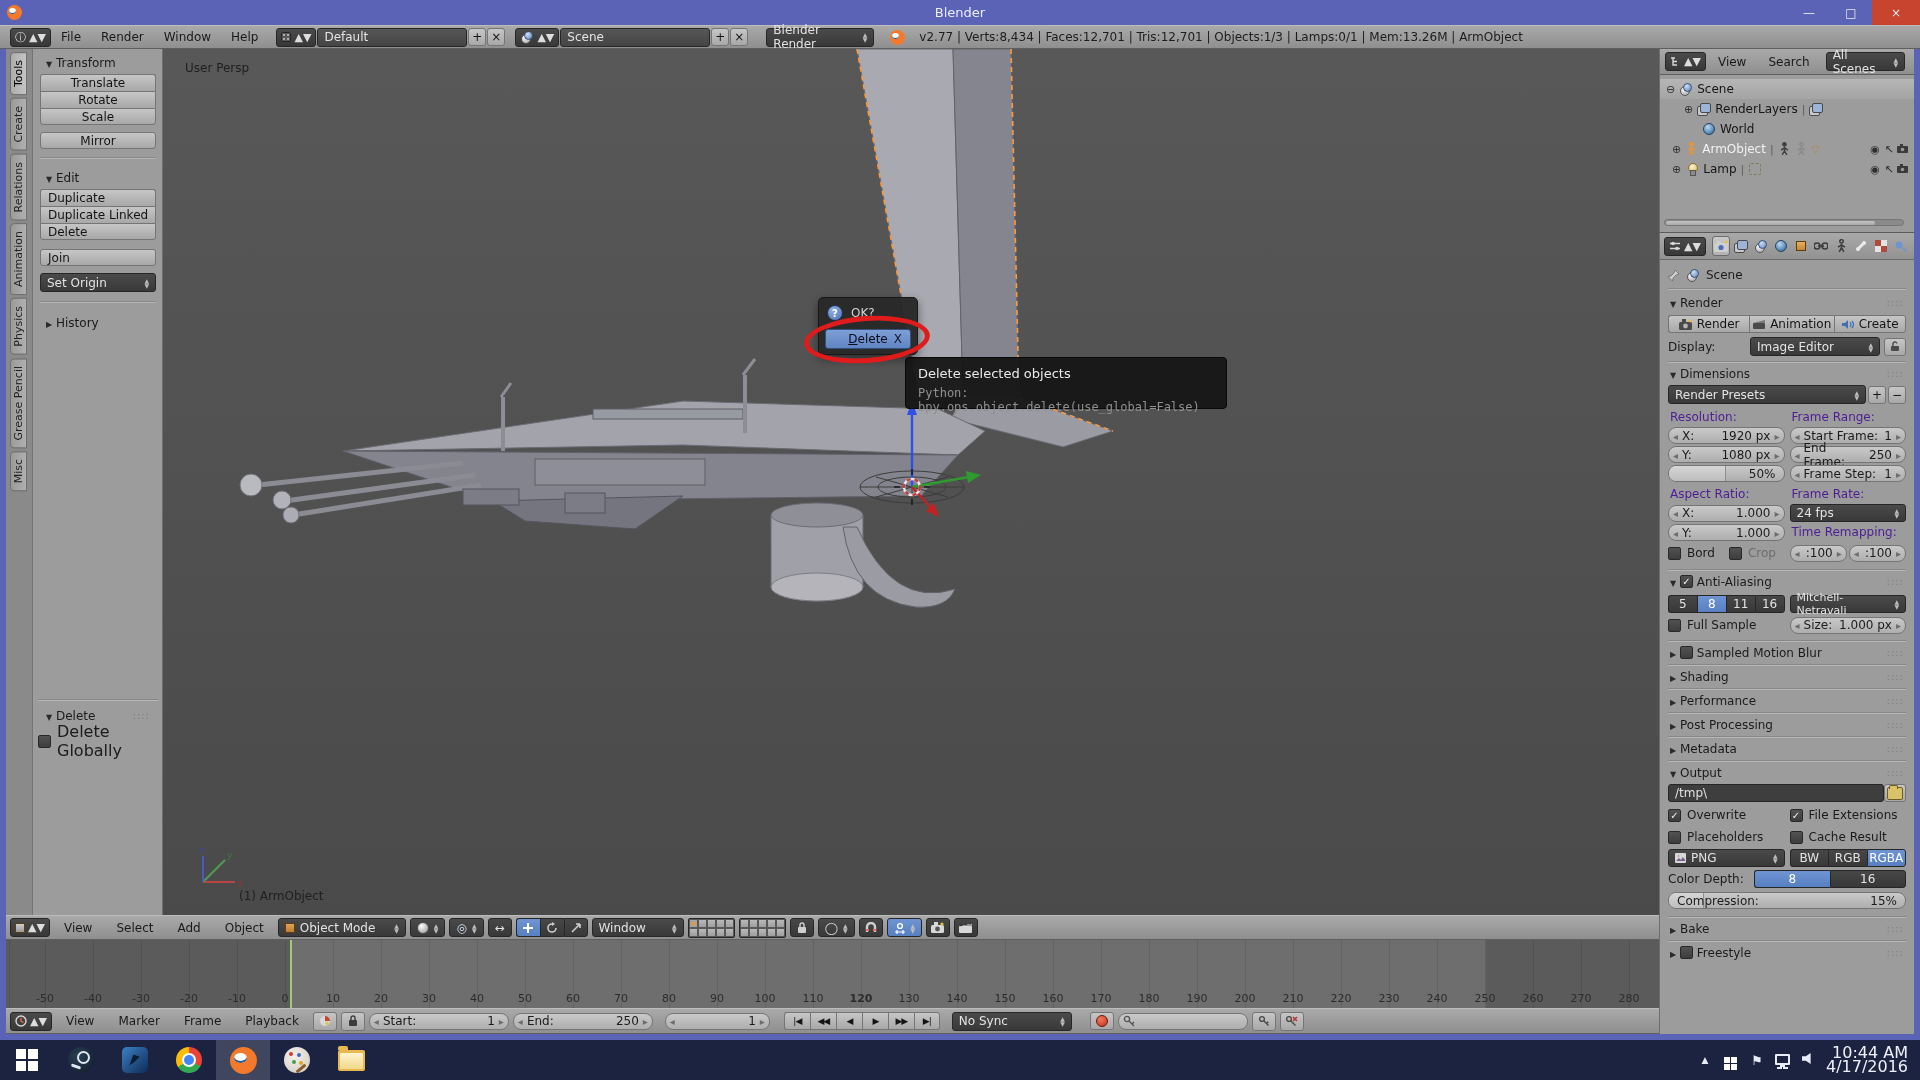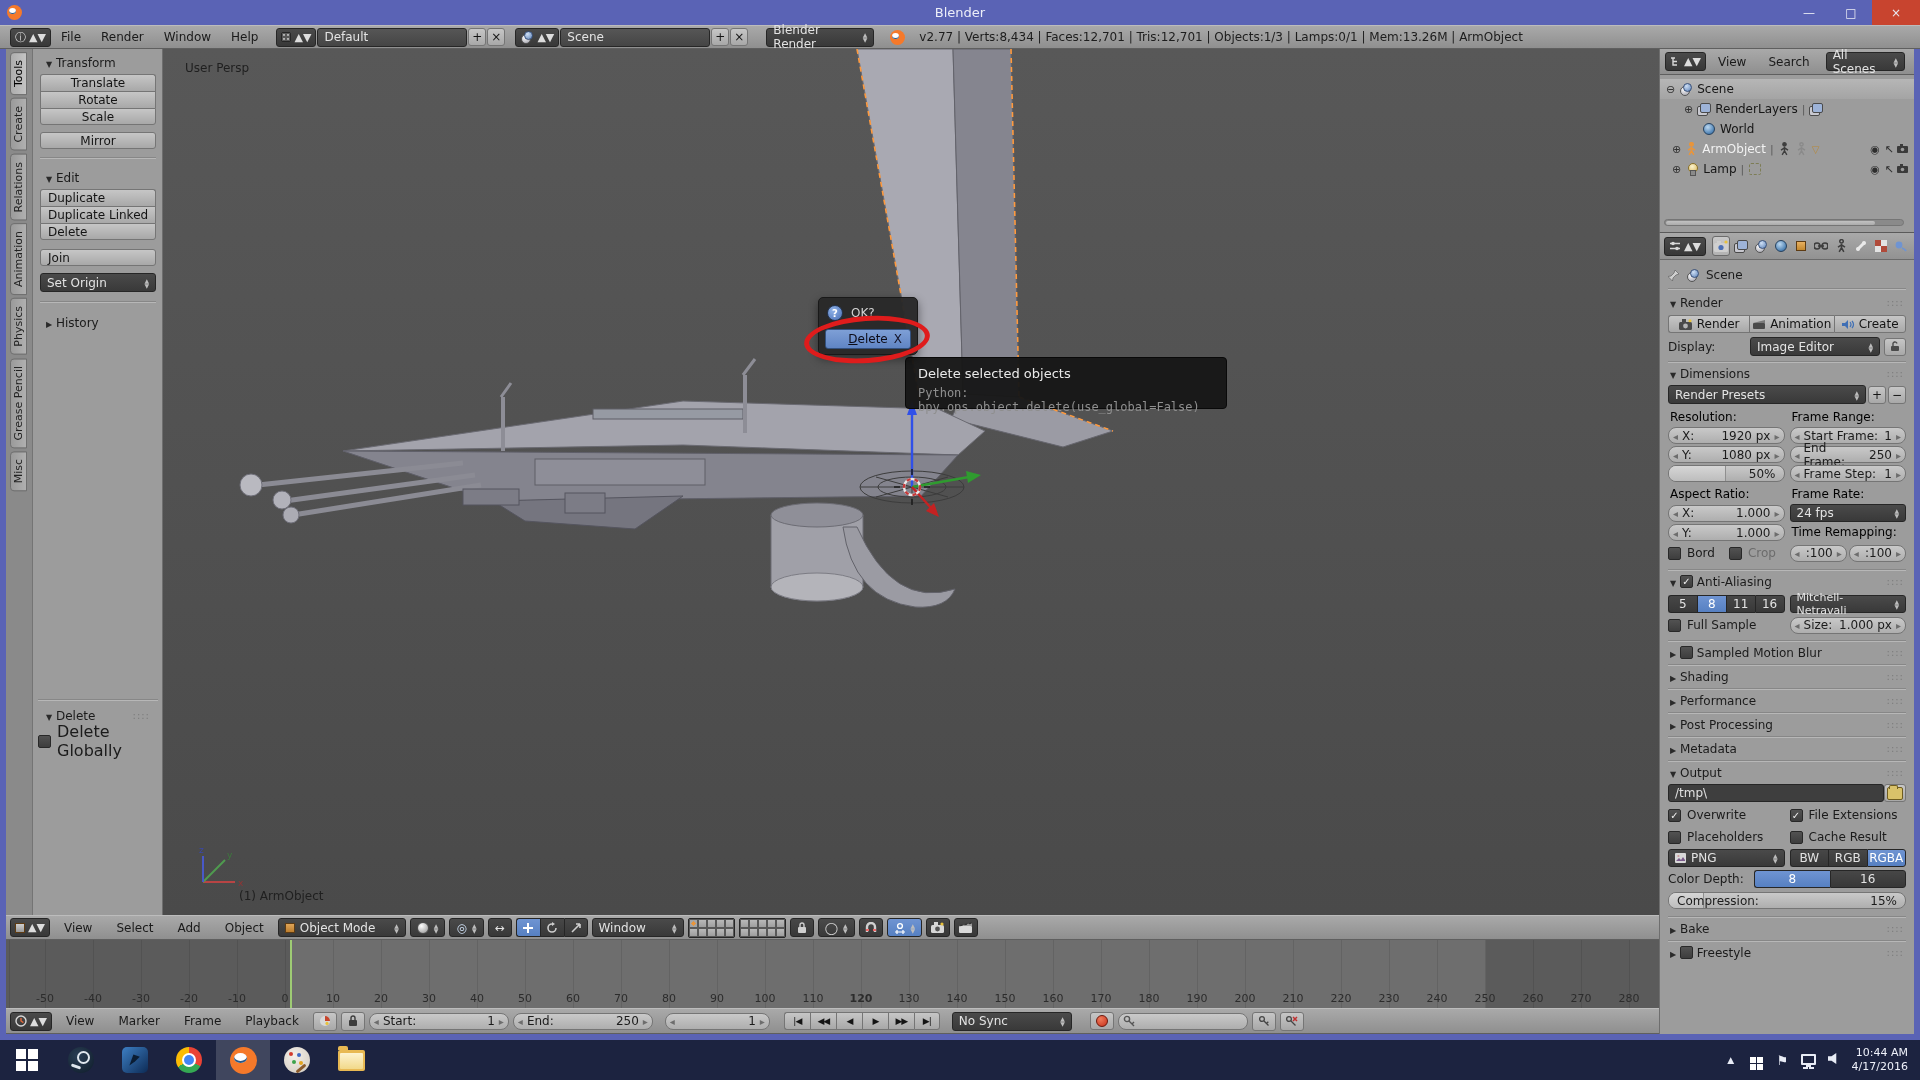--- a/index.html
+++ b/index.html
@@ -117,38 +117,38 @@
   #ol-scrollbar::after { content:""; position:absolute; left:1px; top:1px; width:88%; height:4px; border-radius:3px; background:linear-gradient(#c2c2c2,#ababab); }
 
   
   #properties { left:1659px; top:232px; width:255px; height:802px; background:#9c9c9c; border-left:1px solid #6e6e6e; border-top:1px solid #5a5a5a; font-size:12px; }
   #prop-tabs { display:flex; align-items:center; gap:2px; height:27px; padding:0 4px; background:linear-gradient(#a9a9a9,#929292); border-bottom:1px solid #6a6a6a; }
   .ptab { width:20px; height:20px; display:flex; align-items:center; justify-content:center; border-radius:3px; }
   .ptab.active { background:linear-gradient(#c9c9c9,#b2b2b2); border:1px solid #6b6b6b; }
   #prop-body { position:absolute; top:27px; left:0; right:0; bottom:0; padding:4px 8px 0 8px; overflow:hidden; }
   .ctx-row { display:flex; align-items:center; gap:6px; height:22px; font-size:12px; color:#1b1b1b; }
   .g2 { display:grid; grid-template-columns:1fr 1fr; column-gap:5px; row-gap:2px; align-items:center; }
-  .collab { font-size:12px; color:#000000; padding:3px 0 1px 2px; }
+  .collab { font-size:12px; color:#4c1d95; padding:3px 0 1px 2px; }
   .muted { color:#6c6c6c; }
   .slider { position:relative; overflow:hidden; }
   .slider .fill { position:absolute; left:0; top:0; bottom:0; background:linear-gradient(#d6d6d6,#bdbdbd); border-right:1px solid #8f8f8f; }
   .slider span { position:relative; }
   .pth { background:#3e3e3e; border:1px solid #262626; border-radius:3px; color:#e0e0e0; height:18px; display:flex; align-items:center; padding:0 6px; }
   .folder { width:16px; height:13px; position:relative; background:#d9c26a; border:1px solid #6e5c20; border-radius:2px; }
   .folder::before { content:""; position:absolute; top:-3px; left:1px; width:7px; height:3px; background:#d9c26a; border:1px solid #6e5c20; border-bottom:none; border-radius:2px 2px 0 0; }
   .chk-row { display:flex; align-items:center; gap:6px; height:20px; color:#1b1b1b; }
 
   
   #taskbar { left:0; top:1040px; width:1920px; height:40px; background:#1c2340; display:flex; align-items:center; }
   .task-slot { width:54px; height:40px; display:flex; align-items:center; justify-content:center; }
   .task-slot.active { background:rgba(255,255,255,.16); }
   .start-logo { display:grid; grid-template-columns:10px 10px; grid-template-rows:10px 10px; gap:2px; }
   .start-logo span { background:#fff; }
   .tray-glyph { color:#e8ecf6; font-size:13px; width:26px; text-align:center; }
-  .clock { color:#eef1fa; font-size:11px; text-align:right; line-height:14px; margin:0 12px 0 4px; }
+  .clock { color:#eef1fa; font-size:16px; text-align:right; line-height:14px; margin:0 12px 0 4px; }
   .ic-chrome { width:26px; height:26px; border-radius:50%; background:conic-gradient(#ea4335 0 33%, #34a853 0 66%, #fbbc05 0 100%); position:relative; }
   .ic-chrome::before { content:""; position:absolute; inset:6px; border-radius:50%; background:#fff; }
   .ic-chrome::after { content:""; position:absolute; inset:8px; border-radius:50%; background:#4285f4; }
   .ic-blender { width:27px; height:27px; border-radius:50%; background:#f5792a; position:relative; }
   .ic-blender::after { content:""; position:absolute; left:4px; top:6px; width:13px; height:10px; border-radius:50%; background:#fff; box-shadow:inset 0 -2px 0 #265787; }
   .ic-steam { width:26px; height:26px; border-radius:50%; background:radial-gradient(circle at 40% 35%, #2a3f55, #0e1b29); position:relative; }
   .ic-steam::after { content:""; position:absolute; right:4px; top:4px; width:9px; height:9px; border:2px solid #dfe7ee; border-radius:50%; }
   .ic-steam::before { content:""; position:absolute; left:3px; bottom:5px; width:10px; height:3px; background:#dfe7ee; transform:rotate(20deg); border-radius:2px; }
   .ic-game { width:26px; height:26px; border-radius:5px; background:linear-gradient(135deg,#3d7fc4,#0d2b55); position:relative; }
   .ic-game::after { content:""; position:absolute; inset:5px; background:#0b1d33; clip-path:polygon(15% 85%, 40% 15%, 80% 30%, 50% 60%); }

